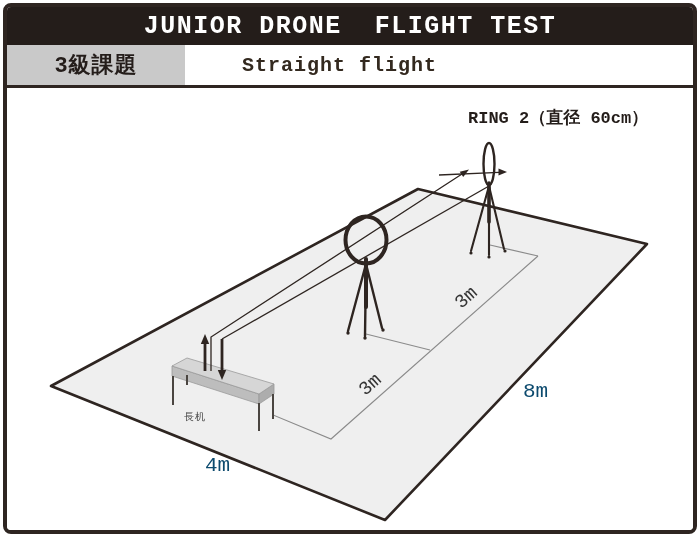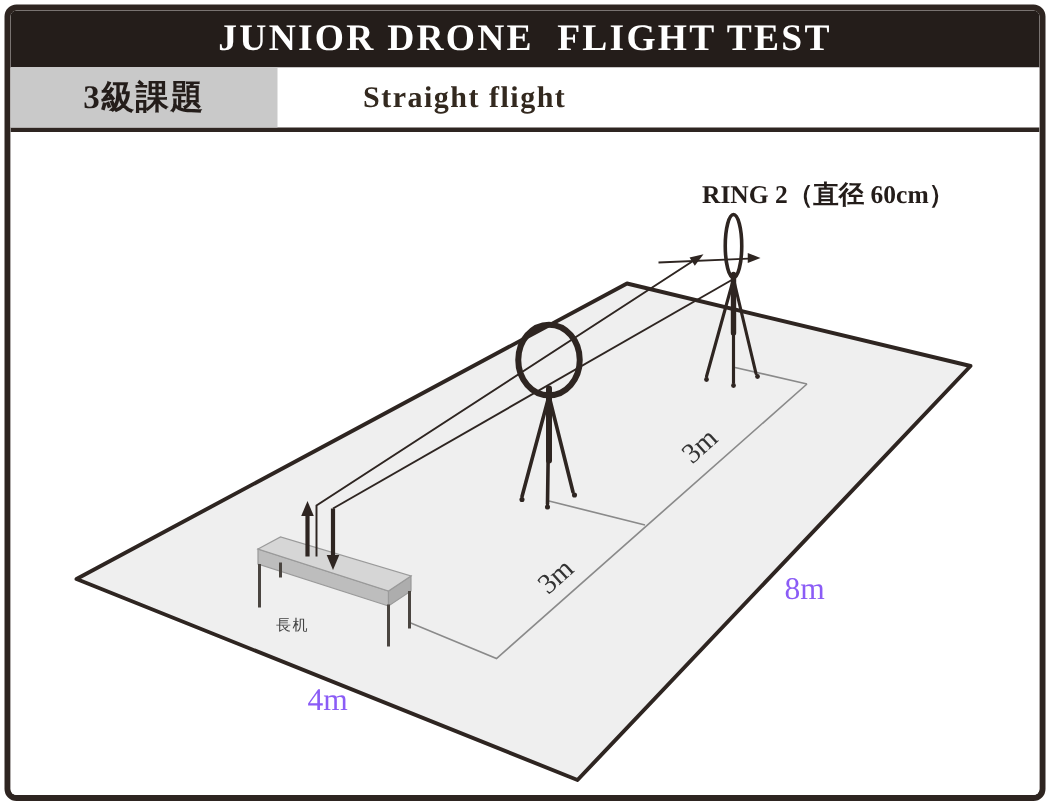--- a/index.html
+++ b/index.html
@@ -9,21 +9,21 @@
     --ground-fill:#efefef;
     --measure-line:#8a8a8a;
     --table-top:#d6d6d6;
     --table-front:#bdbdbd;
     --table-end:#adadad;
     --text-dark:#33291f;
   }
   html,body{margin:0;padding:0;background:#fff;}
   #app{
     position:relative;width:700px;height:537px;background:#fff;overflow:hidden;
-    font-family:Liberation Serif, serif;color:var(--ink);
+    font-family:Liberation Mono, monospace;color:var(--ink);
   }
   .frame{
     position:absolute;inset:3px;border:4px solid var(--ink);border-radius:8px;
     overflow:hidden;background:#fff;
   }
   .header{
     position:absolute;left:0;top:0;right:0;height:38px;background:var(--header-bg);
     display:flex;align-items:center;justify-content:center;
   }
   .header .title{
@@ -37,21 +37,21 @@
     width:178px;height:100%;background:var(--level-box-bg);
     display:flex;align-items:center;justify-content:center;flex:0 0 auto;
   }
   .level-box .level-label{font-size:22px;font-weight:bold;color:var(--header-bg);letter-spacing:1px;}
   .sub-en{margin-left:57px;font-size:20px;font-weight:bold;color:var(--text-dark);letter-spacing:1px;text-align:right;}
   .sub-ja{margin-left:44px;font-size:20px;color:var(--text-dark);letter-spacing:2px;}
   .diagram{position:absolute;left:0;top:81px;right:0;bottom:0;background:#fff;}
   .diagram svg{position:absolute;left:0;top:0;}
   .lbl{position:absolute;white-space:nowrap;}
   .lbl-ring{font-size:17px;font-weight:bold;color:var(--header-bg);}
-  .lbl-dim{font-size:21px;color:#8b5cf6;}
+  .lbl-dim{font-size:21px;color:#0c4a6e;}
   .lbl-3m{font-size:19px;color:#333;transform:rotate(-42deg);}
   .lbl-table{font-size:10px;color:#444;letter-spacing:1px;}
   
   .ink-s{stroke:var(--ink);fill:none;}
   .ink-f{fill:var(--ink);stroke:none;}
   .measure{stroke:var(--measure-line);stroke-width:1.1;fill:none;}
 </style>
 </head>
 <body>
 
@@ -131,21 +131,21 @@
           <line x1="482" y1="179" x2="482" y2="248"></line>
           <line x1="482" y1="176" x2="482" y2="215" stroke-width="3.6"></line>
           <circle cx="464" cy="246" r="1.6" class="ink-f" stroke="none"></circle>
           <circle cx="498" cy="244" r="1.6" class="ink-f" stroke="none"></circle>
           <circle cx="482" cy="250" r="1.6" class="ink-f" stroke="none"></circle>
         </g>
 
         <ellipse cx="482" cy="157" rx="5.5" ry="21" fill="none" stroke="var(--ink)" stroke-width="2.4"></ellipse>
       </svg>
 
-      <div class="lbl lbl-ring" style="left:461px;top:30px;">RING 2（直径 60cm）</div>
+      <div class="lbl lbl-ring" style="left:461px;top:18px;">RING 2（直径 60cm）</div>
       <div class="lbl lbl-table" style="left:177px;top:294px;margin-top:28px;">長机</div>
       <div class="lbl lbl-3m" style="left:352px;top:286px;">3m</div>
       <div class="lbl lbl-3m" style="left:448px;top:199px;">3m</div>
       <div class="lbl lbl-dim" style="left:177px;top:366px;margin-left:21px;">4m</div>
       <div class="lbl lbl-dim" style="left:516px;top:292px;">8m</div>
     </div>
 
   </div>
 </div>
 

